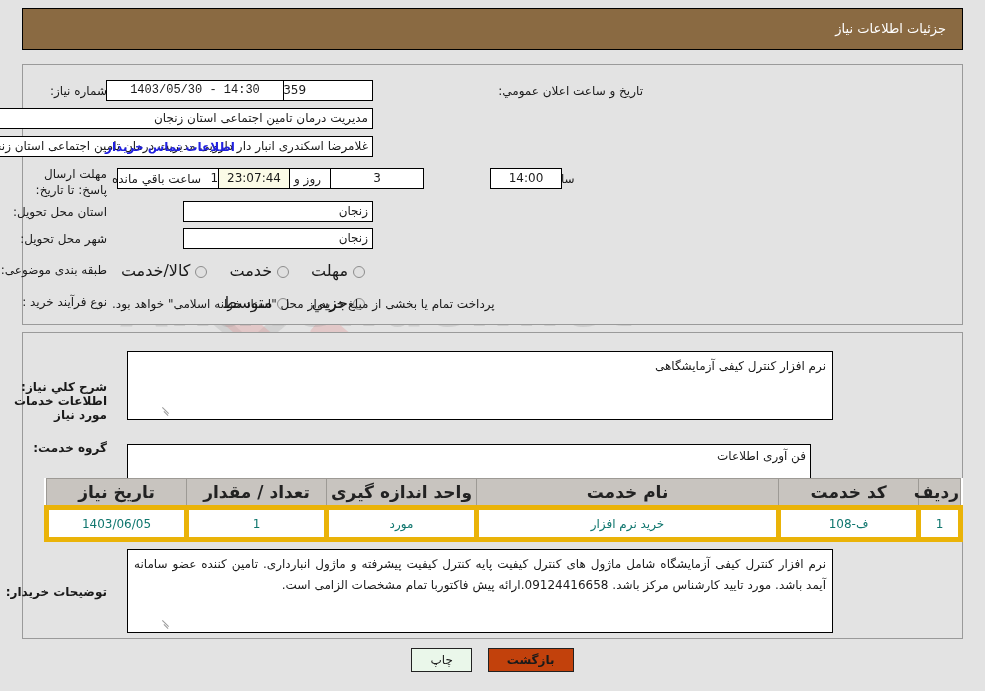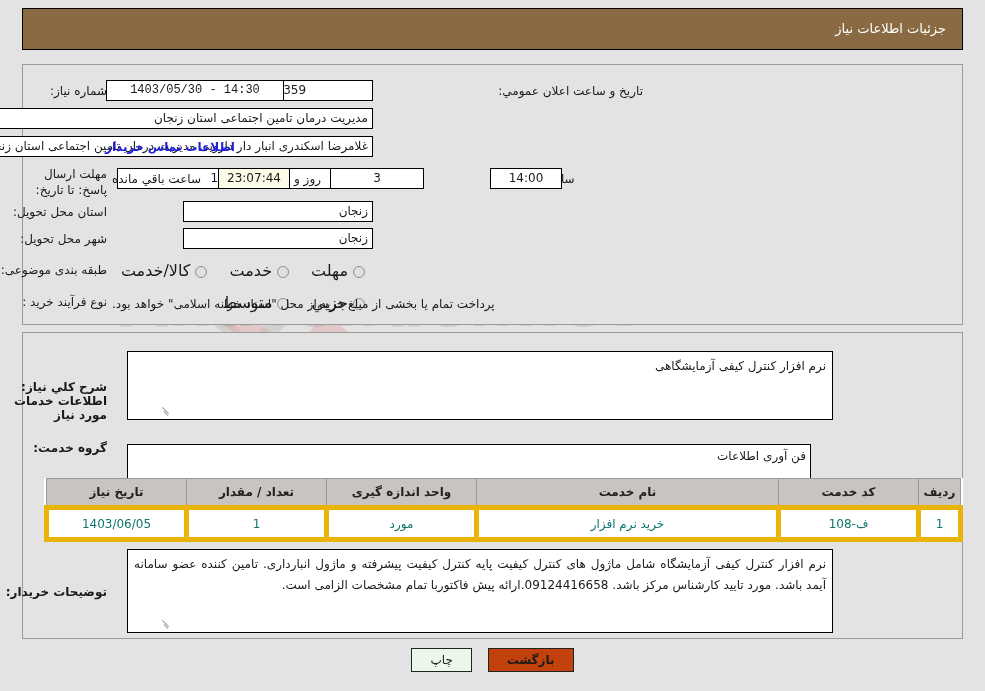--- a/index.html
+++ b/index.html
@@ -221,21 +221,21 @@
     background: #ffffff;
     table-layout: fixed;
   }
   table.grid th {
     background: #c8c4bf;
     border: 1px solid #9d9a95;
     font-weight: bold;
     height: 24px;
     color: #222;
     text-align: center;
-    font-size: 12px;
+    font-size: 17px;
   }
   table.grid td {
     border: 5px solid #eab308;
     height: 25px;
     text-align: center;
     background: #ffffff;
     color: #0f766e;
     font-size: 12px;
   }
 

